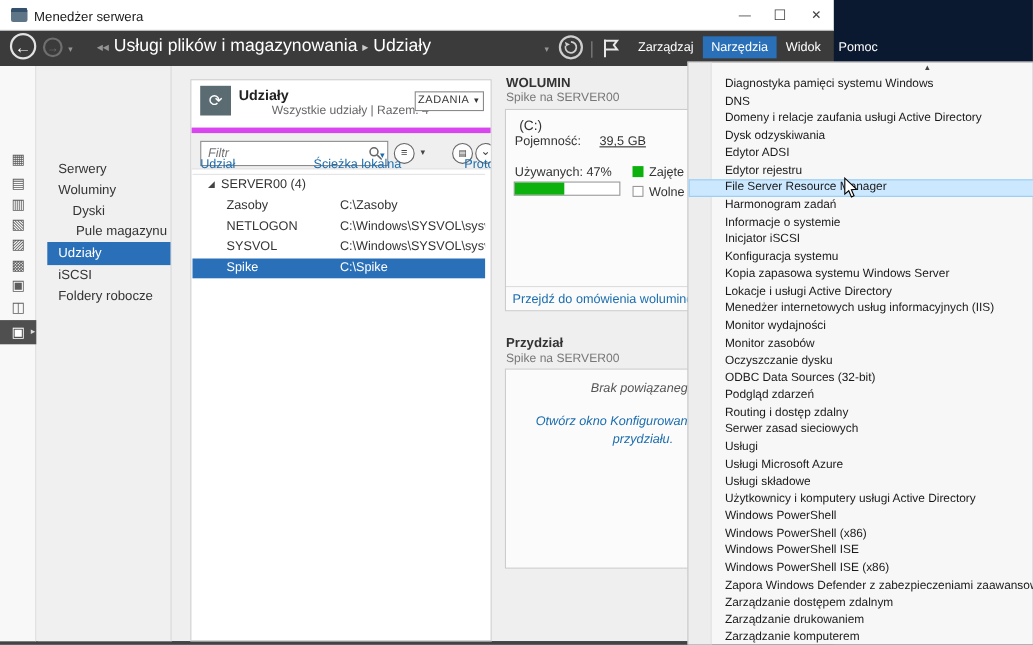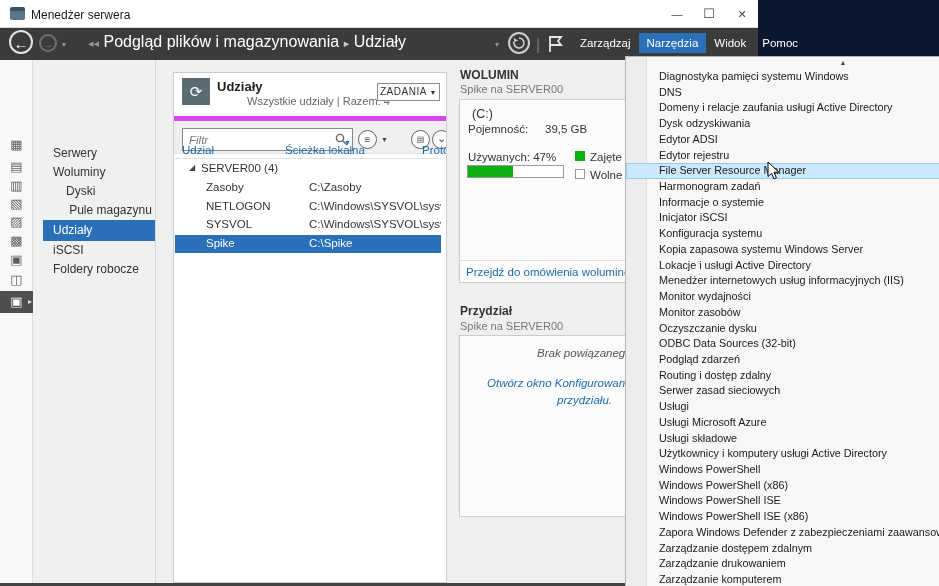--- a/index.html
+++ b/index.html
@@ -91,21 +91,21 @@
   <div class="abs winbtn" style="left:695px; font-size:13px;">☐</div>
   <div class="abs winbtn" style="left:728px;">✕</div>
 </div>
 
 <div class="abs" id="navbar">
   <div class="abs circle-btn" id="back-btn">←</div>
   <div class="abs circle-btn" id="fwd-btn">→</div>
   <div class="abs dim" style="left:62px; top:12px; font-size:8px;">▾</div>
   <div class="abs" id="breadcrumb">
     <span class="dim" style="font-size:11px;">◂◂</span>
-    <span>Podgląd plików i magazynowania</span>
+    <span>Usługi plików i magazynowania</span>
     <span style="color:#c9c9c9; font-size:11px;">▸</span>
     <span>Udziały</span>
   </div>
   <div class="abs dim" style="left:495px; top:12px; font-size:8px;">▾</div>
   <div class="abs circle-btn" id="refresh-btn">
     <svg width="12" height="12" viewBox="0 0 12 12" style="margin-top:3px;">
       <path d="M6 1 A5 5 0 1 1 1.2 4.5" fill="none" stroke="#cfcfcf" stroke-width="1.6"></path>
       <path d="M0.5 1 L1.6 5 L5.2 3.4 Z" fill="#cfcfcf"></path>
     </svg>
   </div>
@@ -214,21 +214,21 @@
         <span class="c3">SMB</span>
       </div>
     </div>
 </div>
 
 <div class="abs sect-head" style="left:460px; top:68px;">WOLUMIN</div>
 <div class="abs sect-sub" style="left:460px; top:83px;">Spike na SERVER00</div>
 <div class="abs dbox" style="left:459px; top:99px; width:290px; height:184px;"></div>
 <div class="abs" style="left:472px; top:107px; font-size:12.5px; color:#333;">(C:)</div>
 <div class="abs" style="left:468px; top:123px; font-size:11.5px; color:#333;">Pojemność:</div>
-<div class="abs" style="left:545px; top:123px; font-size:11.5px; color:#333;">39,5 GB</div>
+<div class="abs" style="left:545px; top:123px; font-size:11.5px; color:#333;text-decoration:underline;">39,5 GB</div>
 <div class="abs" style="left:468px; top:151px; font-size:11.5px; color:#333;">Używanych: 47%</div>
 <div class="abs" id="vol-bar">
     <div id="vol-bar-fill" style="width: 47%;"></div>
   </div>
 <div class="abs legend-sq" style="left:575px; top:151px; background:#0db10d;"></div>
 <div class="abs" style="left:590px; top:151px; font-size:11.5px; color:#333; white-space:nowrap;">Zajęte mi</div>
 <div class="abs legend-sq" style="left:575px; top:169px; background:#fff; border:1px solid #999;"></div>
 <div class="abs" style="left:590px; top:169px; font-size:11.5px; color:#333; white-space:nowrap;">Wolne mi</div>
 <div class="abs" style="left:460px; top:260px; width:288px; border-top:1px solid #ddd;"></div>
 <div class="abs link" style="left:466px; top:266px; white-space:nowrap;">Przejdź do omówienia woluminów &gt;</div>

